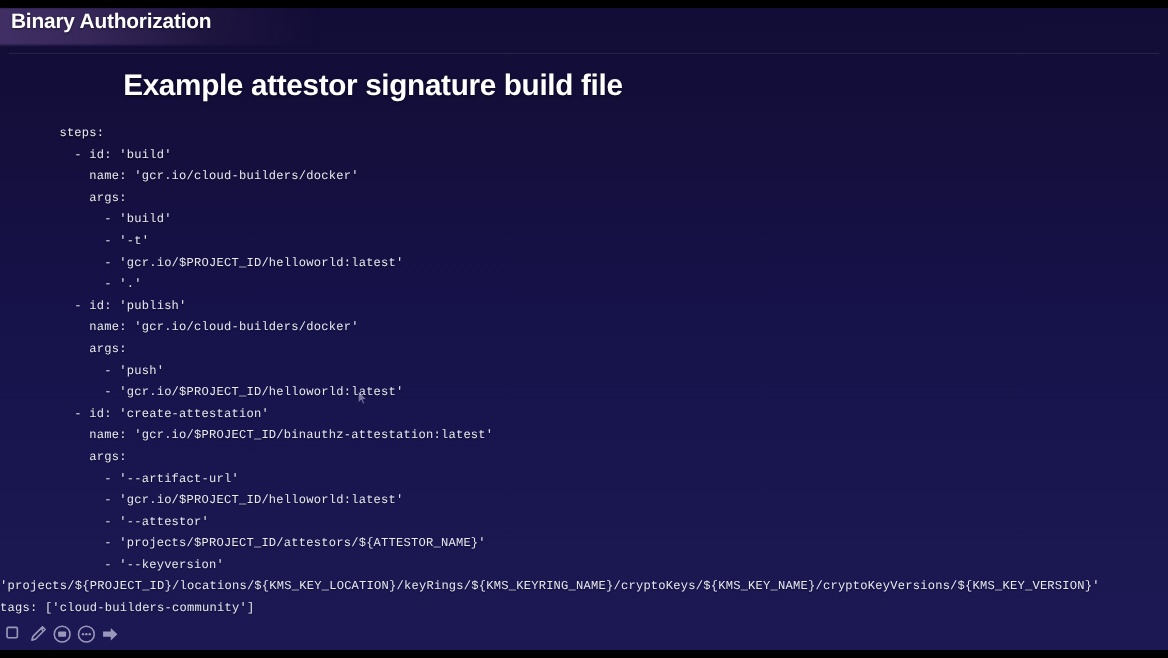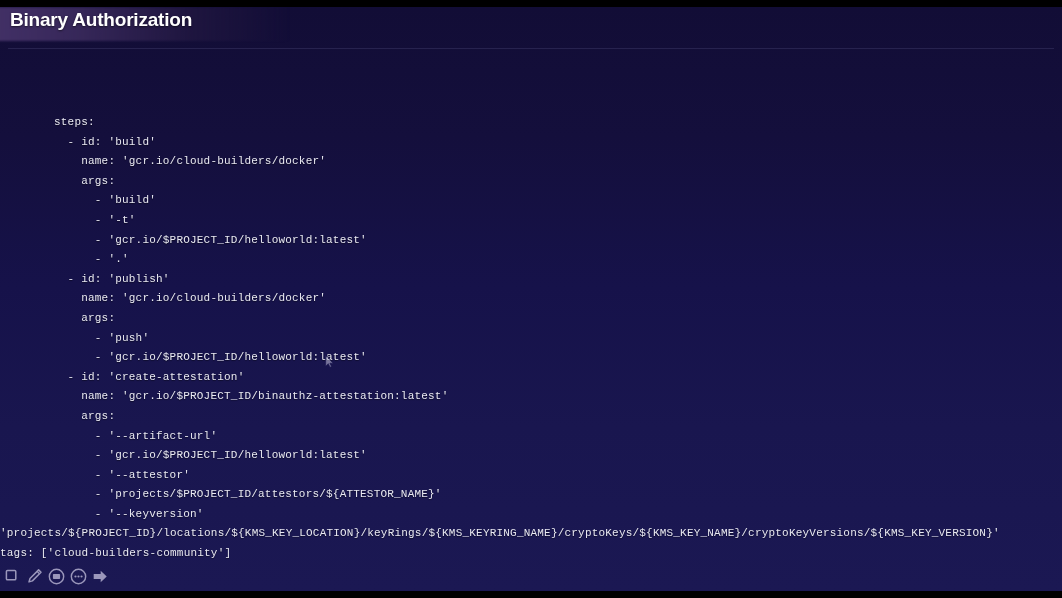--- a/index.html
+++ b/index.html
@@ -184,20 +184,21 @@
   <div id="deck">
 
     <div id="header-glow"></div>
 
     <div id="header-bar">
       <div id="deck-kicker">Binary Authorization</div>
     </div>
 
     <div id="header-rule"></div>
 
+    <div id="slide-title">Example attestor signature build file</div>
 
     <pre id="code-block"><span class="line">steps:</span><span class="line">  - id: 'build'</span><span class="line">    name: 'gcr.io/cloud-builders/docker'</span><span class="line">    args:</span><span class="line">      - 'build'</span><span class="line">      - '-t'</span><span class="line">      - 'gcr.io/$PROJECT_ID/helloworld:latest'</span><span class="line">      - '.'</span><span class="line">  - id: 'publish'</span><span class="line">    name: 'gcr.io/cloud-builders/docker'</span><span class="line">    args:</span><span class="line">      - 'push'</span><span class="line">      - 'gcr.io/$PROJECT_ID/helloworld:latest'</span><span class="line">  - id: 'create-attestation'</span><span class="line">    name: 'gcr.io/$PROJECT_ID/binauthz-attestation:latest'</span><span class="line">    args:</span><span class="line">      - '--artifact-url'</span><span class="line">      - 'gcr.io/$PROJECT_ID/helloworld:latest'</span><span class="line">      - '--attestor'</span><span class="line">      - 'projects/$PROJECT_ID/attestors/${ATTESTOR_NAME}'</span><span class="line">      - '--keyversion'</span><span class="line wrap">'projects/${PROJECT_ID}/locations/${KMS_KEY_LOCATION}/keyRings/${KMS_KEYRING_NAME}/cryptoKeys/${KMS_KEY_NAME}/cryptoKeyVersions/${KMS_KEY_VERSION}'</span><span class="line wrap">tags: ['cloud-builders-community']</span></pre>
 
     <svg id="mouse-cursor" viewBox="0 0 9 13" aria-hidden="true">
       <path d="M0.7,0.6 L0.7,11.2 L3.3,8.7 L5.0,12.3 L6.5,11.6 L4.9,8.2 L8.2,8.2 Z" fill="#c9c6df" stroke="#1b1853" stroke-width="0.7"></path>
     </svg>
 
     <div id="presenter-toolbar">
 
       <div class="tool">

